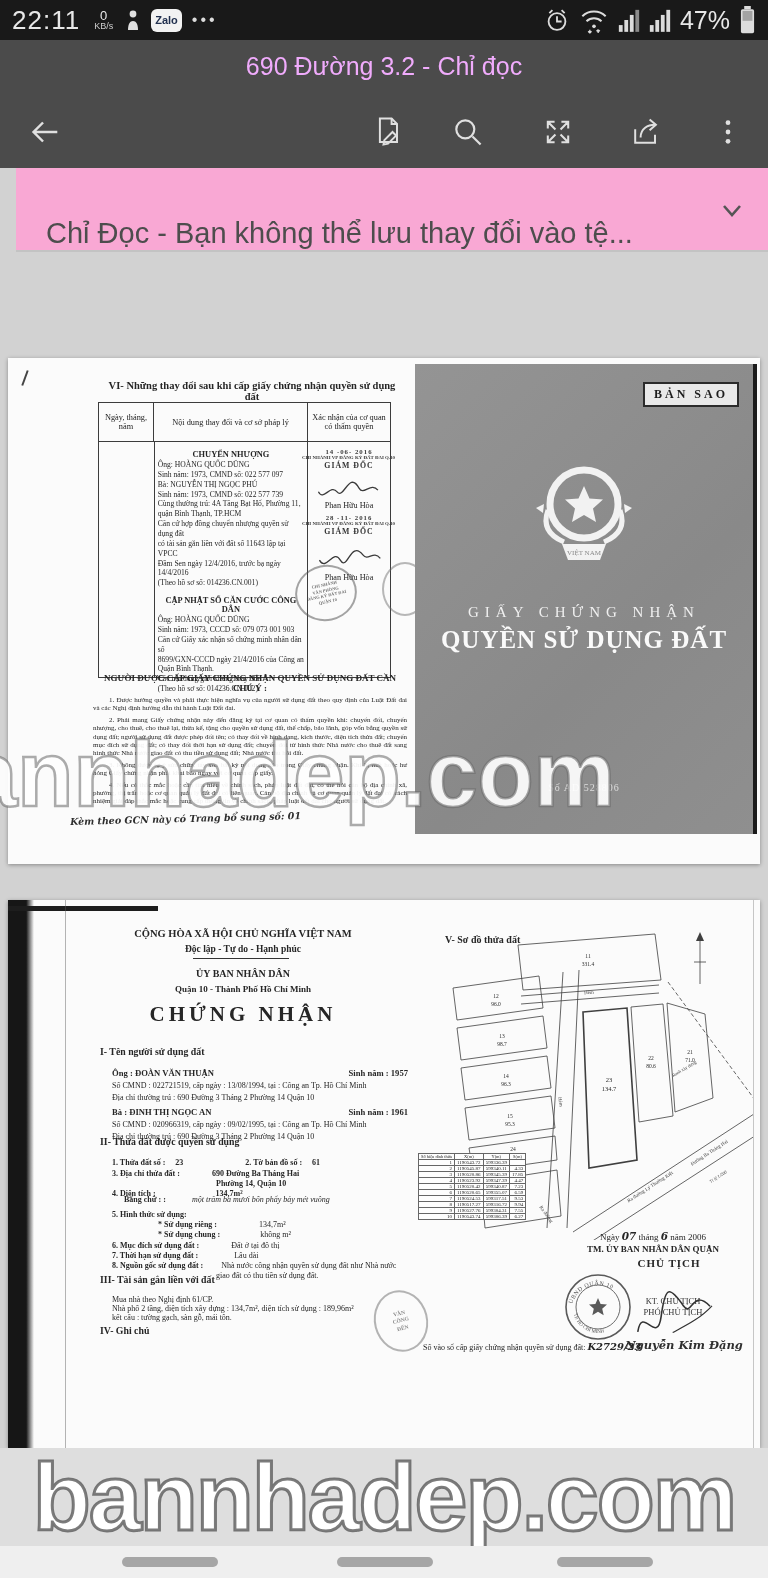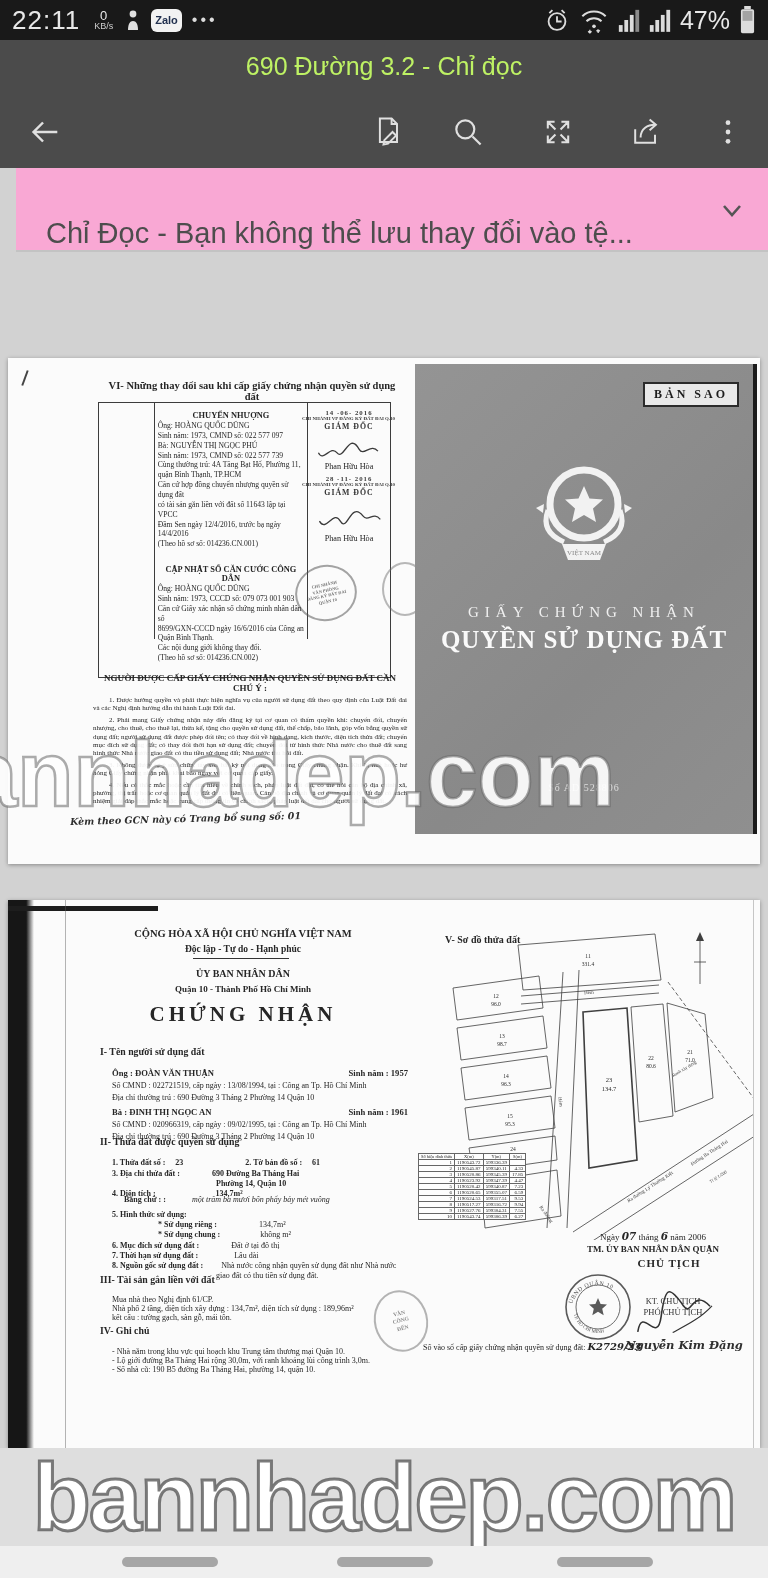--- a/index.html
+++ b/index.html
@@ -9,21 +9,21 @@
   .sb-time{font-size:26px;font-weight:400;letter-spacing:1px;margin-right:14px;}
   .sb-traffic{display:flex;flex-direction:column;align-items:center;line-height:1;margin-right:12px;}
   .sb-traffic .tv{font-size:13px;} .sb-traffic .tu{font-size:9px;color:#cfcfcf;}
   .sb-ic{margin-right:10px;display:flex;align-items:center;}
   .zalo{background:#f2f2f2;color:#22314f;font-size:11px;font-weight:700;border-radius:6px;padding:6px 4px;line-height:1;}
   .sb-more{font-size:16px;letter-spacing:3px;color:#dcdcdc;}
   .sb-right{margin-left:auto;display:flex;align-items:center;gap:9px;}
   .sb-batt-pct{font-size:25px;font-weight:400;}
   
   .appbar{position:absolute;left:0;top:40px;width:768px;height:128px;background:#4b4b4b;}
-  .ab-title{position:absolute;left:0;top:12px;width:100%;text-align:center;color:#bef264;font-size:25px;font-weight:400;}
+  .ab-title{position:absolute;left:0;top:12px;width:100%;text-align:center;color:#f0abfc;font-size:25px;font-weight:400;}
   .ab-row{position:absolute;left:0;top:62px;width:100%;height:60px;}
   .ab-btn{position:absolute;top:8px;width:44px;height:44px;display:flex;align-items:center;justify-content:center;}
   
   .banner{position:absolute;left:16px;top:168px;width:768px;height:82px;background:#f9a8d4;border-bottom:2px solid #c3c3c3;display:flex;align-items:flex-end;}
   .banner-text{margin-left:30px;font-size:29px;color:#4d4d4d;}
   .banner-chevron{position:absolute;right:34px;top:24px;}
   
   .page{position:absolute;left:8px;width:752px;background:#fbfbfb;box-shadow:0 1px 4px rgba(0,0,0,.35);}
   #page1{top:358px;height:506px;}
   #page2{top:900px;height:548px;}
@@ -217,42 +217,47 @@
           <path d="M10 14l8 9 8-9"></path>
         </svg>
     </span>
   </div>
 
   <div class="page doc" id="page1">
     <div class="p1-tick"></div>
     <div class="p1-heading">VI- Những thay đổi sau khi cấp giấy chứng nhận quyền sử dụng đất</div>
 
     <div class="vtable">
+      <div class="vt-head">
+        <div class="vt-h vt-c1">Ngày, tháng, năm</div>
+        <div class="vt-h vt-c2">Nội dung thay đổi và cơ sở pháp lý</div>
+        <div class="vt-h vt-c3">Xác nhận của cơ quan có thẩm quyền</div>
+      </div>
       <div class="vt-body">
         <div class="vt-c1"></div>
         <div class="vt-c2 vt-b2">
           <div class="etitle">CHUYỂN NHƯỢNG</div>
           <div>
               <div class="tline">Ông: HOÀNG QUỐC DŨNG</div>
               <div class="tline">Sinh năm: 1973, CMND số: 022 577 097</div>
               <div class="tline">Bà: NGUYỄN THỊ NGỌC PHÚ</div>
               <div class="tline">Sinh năm: 1973, CMND số: 022 577 739</div>
               <div class="tline">Cùng thường trú: 4A Tăng Bạt Hổ, Phường 11,</div>
               <div class="tline">quận Bình Thạnh, TP.HCM</div>
               <div class="tline">Căn cứ hợp đồng chuyển nhượng quyền sử dụng đất</div>
               <div class="tline">có tài sản gắn liền với đất số 11643 lập tại VPCC</div>
               <div class="tline">Đầm Sen ngày 12/4/2016, trước bạ ngày 14/4/2016</div>
               <div class="tline">(Theo hồ sơ số: 014236.CN.001)</div>
             </div>
-          <div class="etitle" style="margin-top:16px;">CẬP NHẬT SỐ CĂN CƯỚC CÔNG DÂN</div>
+          <div class="etitle" style="margin-top:8px;">CẬP NHẬT SỐ CĂN CƯỚC CÔNG DÂN</div>
           <div>
               <div class="tline">Ông: HOÀNG QUỐC DŨNG</div>
               <div class="tline">Sinh năm: 1973, CCCD số: 079 073 001 903</div>
               <div class="tline">Căn cứ Giấy xác nhận số chứng minh nhân dân số</div>
-              <div class="tline">8699/GXN-CCCD ngày 16/6/2016 của Công an</div>
+              <div class="tline">8699/GXN-CCCD ngày 21/4/2016 của Công an</div>
               <div class="tline">Quận Bình Thạnh.</div>
               <div class="tline">Các nội dung giới không thay đổi.</div>
               <div class="tline">(Theo hồ sơ số: 014236.CN.002)</div>
             </div>
         </div>
         <div class="vt-c3 vt-b3">
           <div class="stamp-date">14 -06- 2016</div>
           <div class="stamp-office">CHI NHÁNH VP ĐĂNG KÝ ĐẤT ĐAI Q.10</div>
           <div class="stamp-role">GIÁM ĐỐC</div>
           <svg width="70" height="34" viewBox="0 0 80 40" style="margin:-2px auto;">
@@ -381,25 +386,20 @@
     <div class="row" style="top:363px;left:208px;">giao đất có thu tiền sử dụng đất.</div>
 
     <div class="sec-h" style="top:374px;">III- Tài sản gắn liền với đất</div>
     <div class="row" style="top:387px;">
         <div>Mua nhà theo Nghị định 61/CP.</div>
         <div>Nhà phố 2 tầng, diện tích xây dựng : 134,7m², diện tích sử dụng : 189,96m²</div>
         <div>kết cấu :  tường gạch, sàn gỗ, mái tôn.</div>
       </div>
 
     <div class="sec-h" style="top:425px;">IV- Ghi chú</div>
-    <div class="row" style="top:439px;">
-        <div>- Nhà nằm trong khu vực qui hoạch khu Trung tâm thương mại Quận 10.</div>
-        <div>- Lộ giới đường Ba Tháng Hai rộng 30,0m, với ranh khoảng lùi công trình 3,0m.</div>
-        <div>- Số nhà cũ: 190 B5 đường Ba Tháng Hai, phường 14, quận 10.</div>
-      </div>
 
     <div class="map-h">V- Sơ đồ thửa đất</div>
     <svg class="mapsvg" width="330" height="320" viewBox="0 0 330 320" font-family="Liberation Serif, serif" fill="none" stroke="#3f3f3f" stroke-width="0.8">
 
       <path d="M277 18v46"></path>
         <path d="M277 12l-4 9h8z" fill="#3f3f3f" stroke="none"></path>
         <path d="M271 42h12"></path>
 
       <polygon points="95,25 232,14 238,60 100,70"></polygon>
 

